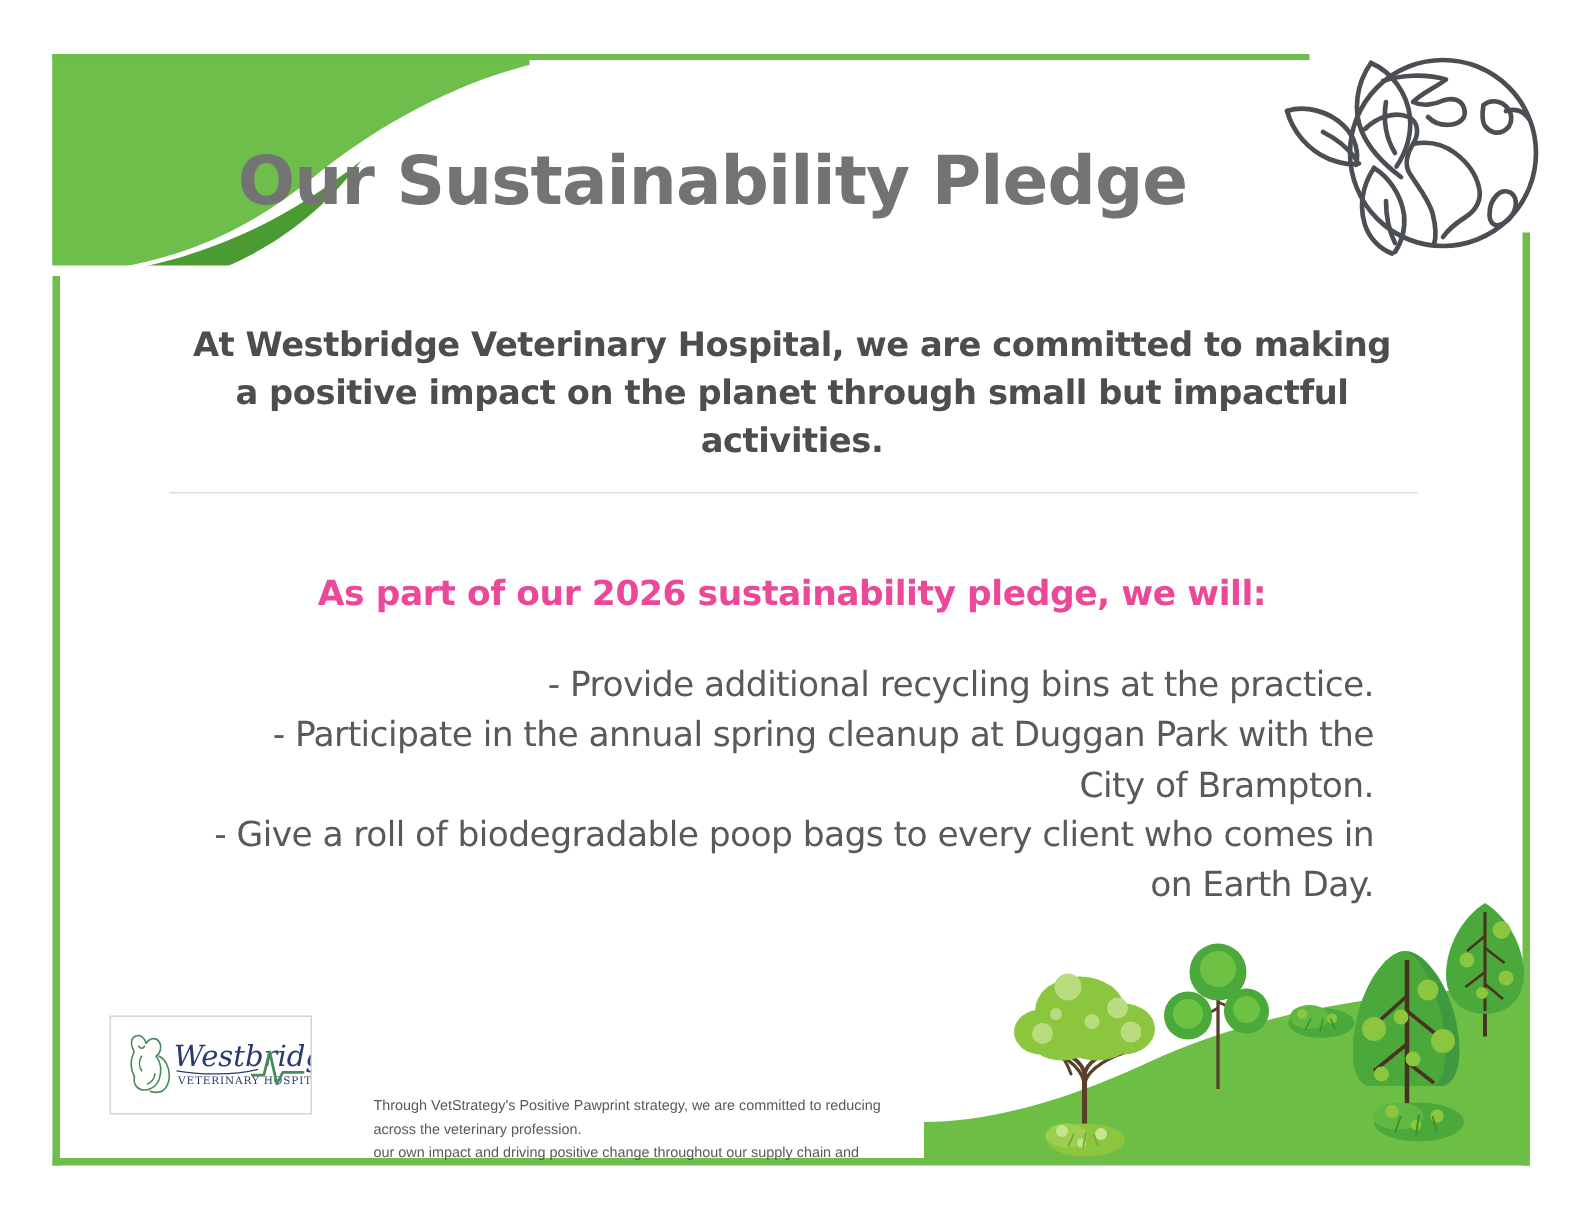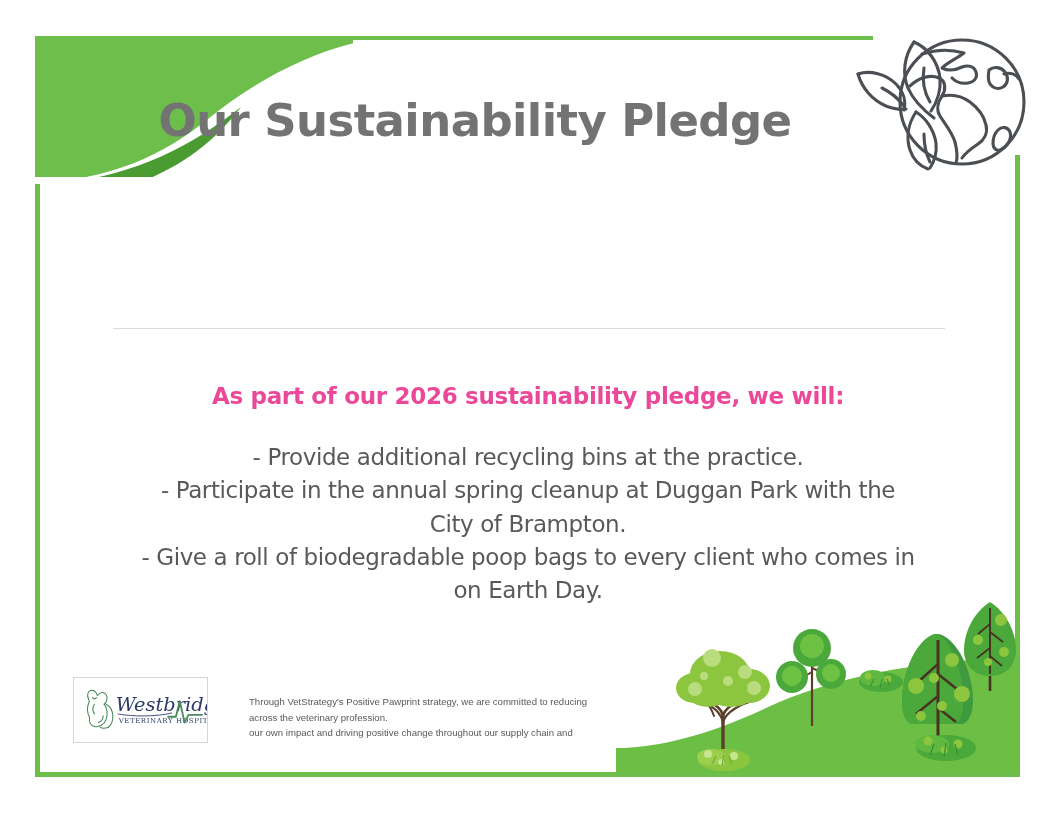--- a/index.html
+++ b/index.html
@@ -91,21 +91,21 @@
     color: #ec4899;
     letter-spacing: -0.3px;
   }
 
   
   .pledge-list {
     position: absolute;
     left: 140px;
     top: 441px;
     width: 776px;
-    text-align: center;
+    text-align: right;
     font-family: "DejaVu Sans", sans-serif;
     font-size: 23px;
     font-weight: normal;
     color: #58595b;
     line-height: 1.45;
     letter-spacing: -0.4px;
   }
   .pledge-list .item { display: block; }
 
   
@@ -128,21 +128,21 @@
     border: 1px solid #d5d5d5;
     background: #ffffff;
     box-sizing: border-box;
   }
   .logo-svg { display: block; width: 100%; height: 100%; }
 
   
   .footer-text {
     position: absolute;
     left: 249px;
-    top: 694px;
+    top: 730px;
     width: 390px;
     font-family: "Liberation Sans", sans-serif;
     font-size: 9.6px;
     color: #58595b;
     line-height: 1.62;
   }
   .footer-text .fline { display: block; }
 </style>
 </head>
 <body>
@@ -178,20 +178,21 @@
       <path d="M20,48 C24,62 34,74 48,80 C56,83 63,84 68,83"></path>
       <path d="M44,62 C52,66 60,72 66,80"></path>
       <path d="M78,86 C70,98 68,112 72,124 C75,133 82,140 90,143"></path>
       <path d="M78,86 C88,92 96,104 98,117 C99,127 96,136 92,142"></path>
       <path d="M86,108 C86,118 88,128 92,136"></path>
     </g>
   </svg>
 
   <div class="title">Our Sustainability Pledge</div>
 
+  <div class="intro">At Westbridge Veterinary Hospital, we are committed to making a positive impact on the planet through small but impactful activities.</div>
 
   <div class="divider"></div>
 
   <div class="pledge-heading">As part of our 2026 sustainability pledge, we will:</div>
 
   <div class="pledge-list">
     <span class="item">- Provide additional recycling bins at the practice.</span>
     <span class="item">- Participate in the annual spring cleanup at Duggan Park with the City of Brampton.</span>
     <span class="item">- Give a roll of biodegradable poop bags to every client who comes in on Earth Day.</span>
   </div>

